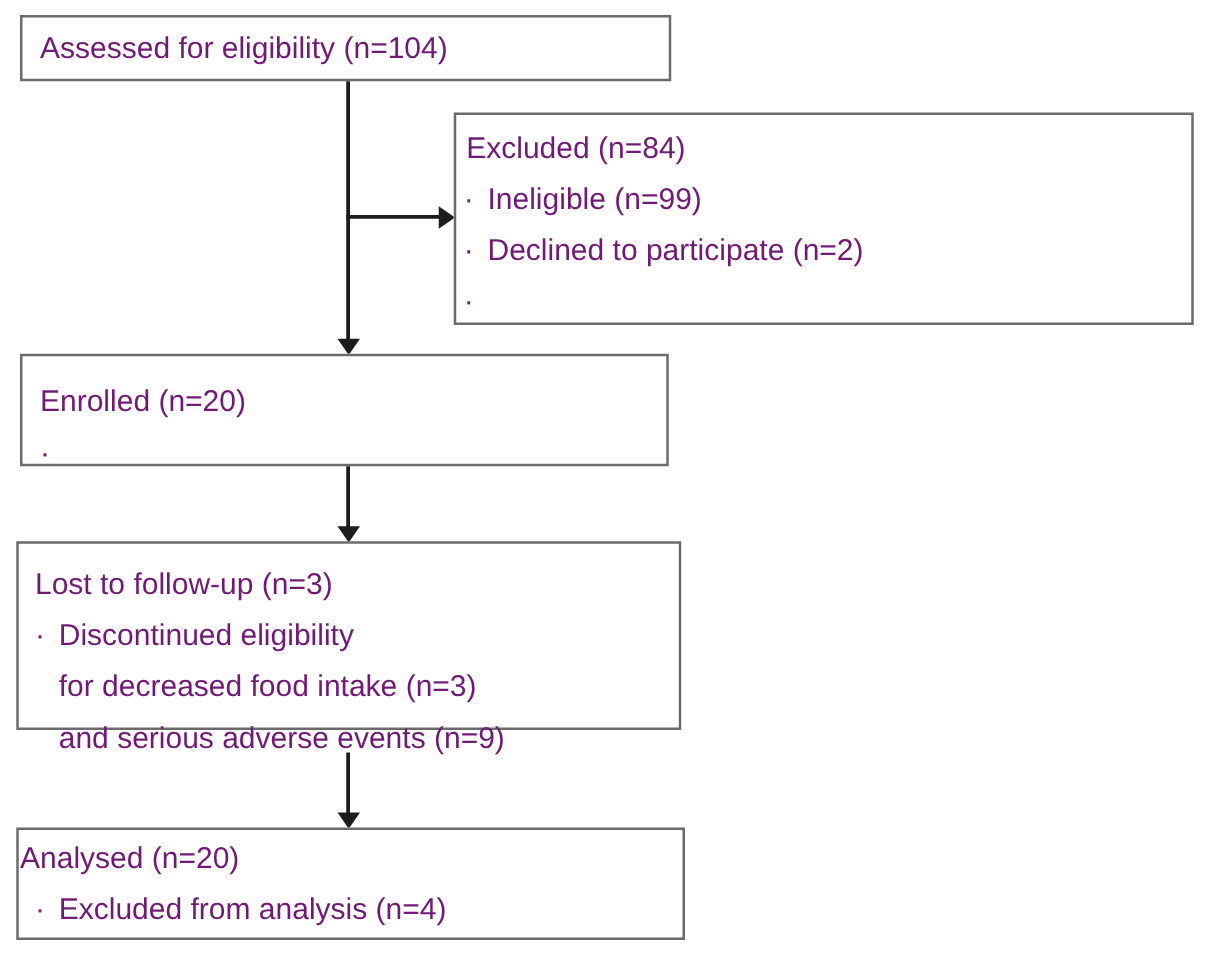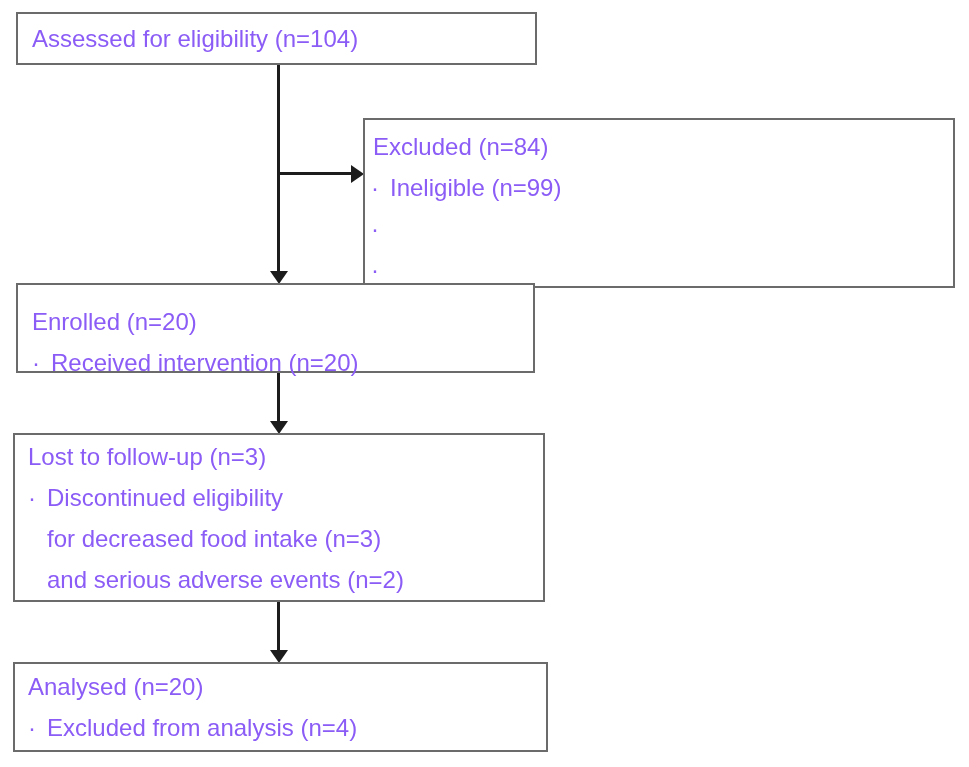--- a/index.html
+++ b/index.html
@@ -6,42 +6,42 @@
     margin: 0;
     padding: 0;
     background: #ffffff;
   }
   .canvas {
     position: relative;
     width: 969px;
     height: 767px;
     background: #ffffff;
     font-family: "Liberation Sans", sans-serif;
-    color: #8b5cf6;
+    color: #701a75;
     font-size: 24px;
     overflow: hidden;
   }
   .box {
     position: absolute;
     box-sizing: border-box;
     border: 2px solid #6b6b6b;
     background: #ffffff;
     line-height: 41px;
   }
   .box-assessed   { left: 16px;  top: 12px;  width: 521px; height: 53px; display: flex; align-items: center; }
-  .box-excluded   { left: 363px; top: 90px;  width: 592px; height: 170px; padding-top: 6px; margin-top: 28px; }
+  .box-excluded   { left: 363px; top: 90px;  width: 592px; height: 170px; padding-top: 6px; }
   .box-enrolled   { left: 16px;  top: 283px; width: 519px; height: 90px;  padding-top: 16px; }
-  .box-lost       { left: 13px;  top: 433px; width: 532px; height: 169px; padding-top: 1px; }
+  .box-lost       { left: 13px;  top: 433px; width: 532px; height: 151px; padding-top: 12px; }
   .box-analysed   { left: 13px;  top: 662px; width: 535px; height: 90px;  padding-top: 2px; }
 
   .box-assessed .title { padding-left: 14px; }
   .box-excluded .title { padding-left: 8px; }
   .box-enrolled .title { padding-left: 14px; }
   .box-lost .title     { padding-left: 13px; }
-  .box-analysed .title { padding-left: 13px; }
+  .box-analysed .title { padding-left: 1px; }
 
   .bullet-row { display: flex; }
   .box-excluded .bullet-row { padding-left: 6px; }
   .box-enrolled .bullet-row { padding-left: 14px; }
   .box-lost .bullet-row     { padding-left: 13px; }
   .box-analysed .bullet-row { padding-left: 13px; }
   .dot { width: 19px; flex: 0 0 19px; }
   .cont-line { padding-left: 32px; }
 
   .arrow-v {
@@ -85,45 +85,45 @@
   <div class="head-right" style="left:351px; top:165px;"></div>
 
   <div class="box box-excluded">
     <div class="title">Excluded (n=84)</div>
     <div class="bullet-row">
       <span class="dot">·</span>
       <span>Ineligible (n=99)</span>
     </div>
     <div class="bullet-row">
       <span class="dot">·</span>
+      <span>Declined to participate (n=2)</span>
     </div>
     <div class="bullet-row">
       <span class="dot">·</span>
     </div>
   </div>
 
   <div class="box box-enrolled">
     <div class="title">Enrolled (n=20)</div>
     <div class="bullet-row">
       <span class="dot">·</span>
-      <span>Received intervention (n=20)</span>
     </div>
   </div>
 
   <div class="arrow-v" style="left:277px; top:373px; height:49px;"></div>
   <div class="head-down" style="left:270px; top:421px;"></div>
 
   <div class="box box-lost">
     <div class="title">Lost to follow-up (n=3)</div>
     <div class="bullet-row">
       <span class="dot">·</span>
       <span>Discontinued eligibility</span>
     </div>
     <div class="cont-line">for decreased food intake (n=3)</div>
-    <div class="cont-line">and serious adverse events (n=2)</div>
+    <div class="cont-line">and serious adverse events (n=9)</div>
   </div>
 
   <div class="arrow-v" style="left:277px; top:602px; height:49px;"></div>
   <div class="head-down" style="left:270px; top:650px;"></div>
 
   <div class="box box-analysed">
     <div class="title">Analysed (n=20)</div>
     <div class="bullet-row">
       <span class="dot">·</span>
       <span>Excluded from analysis (n=4)</span>

